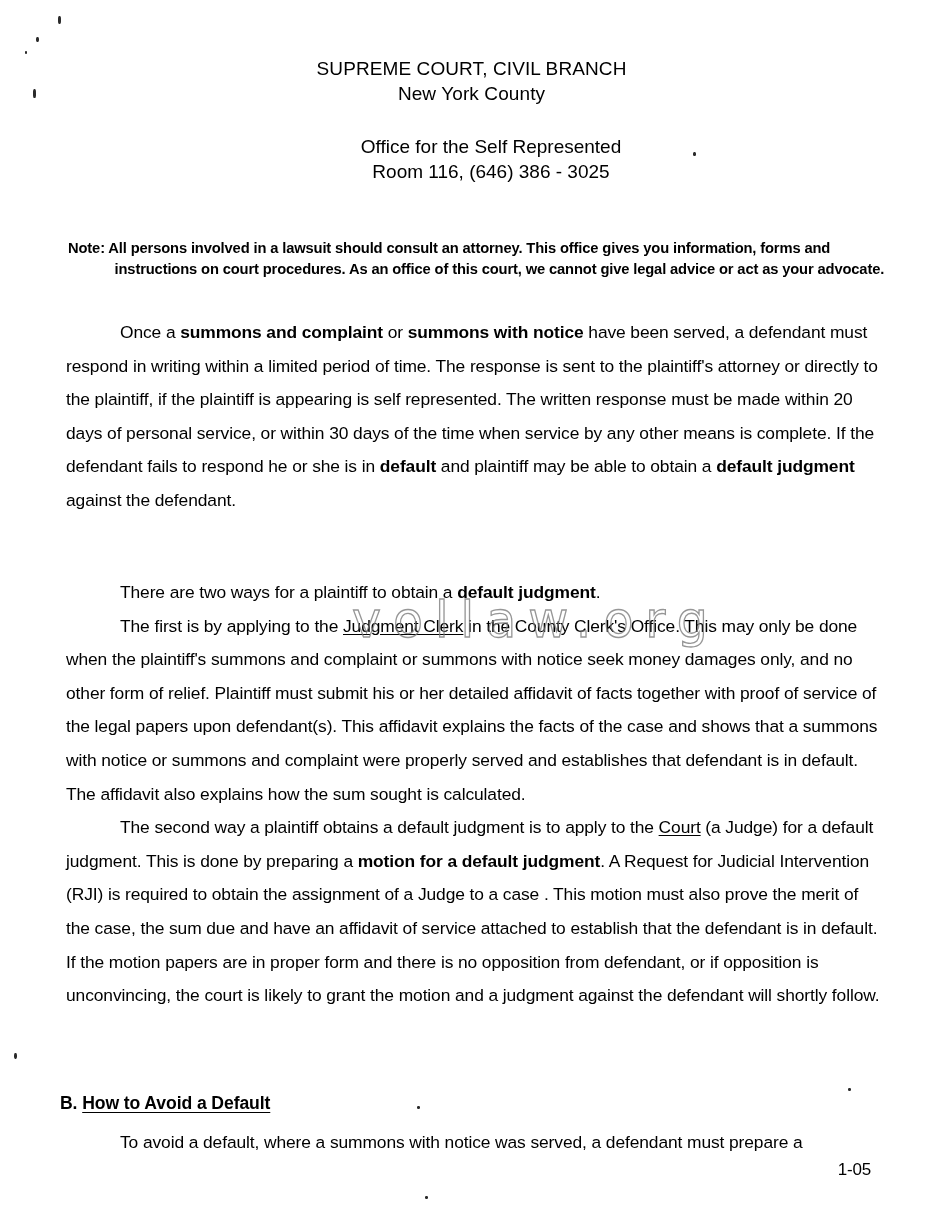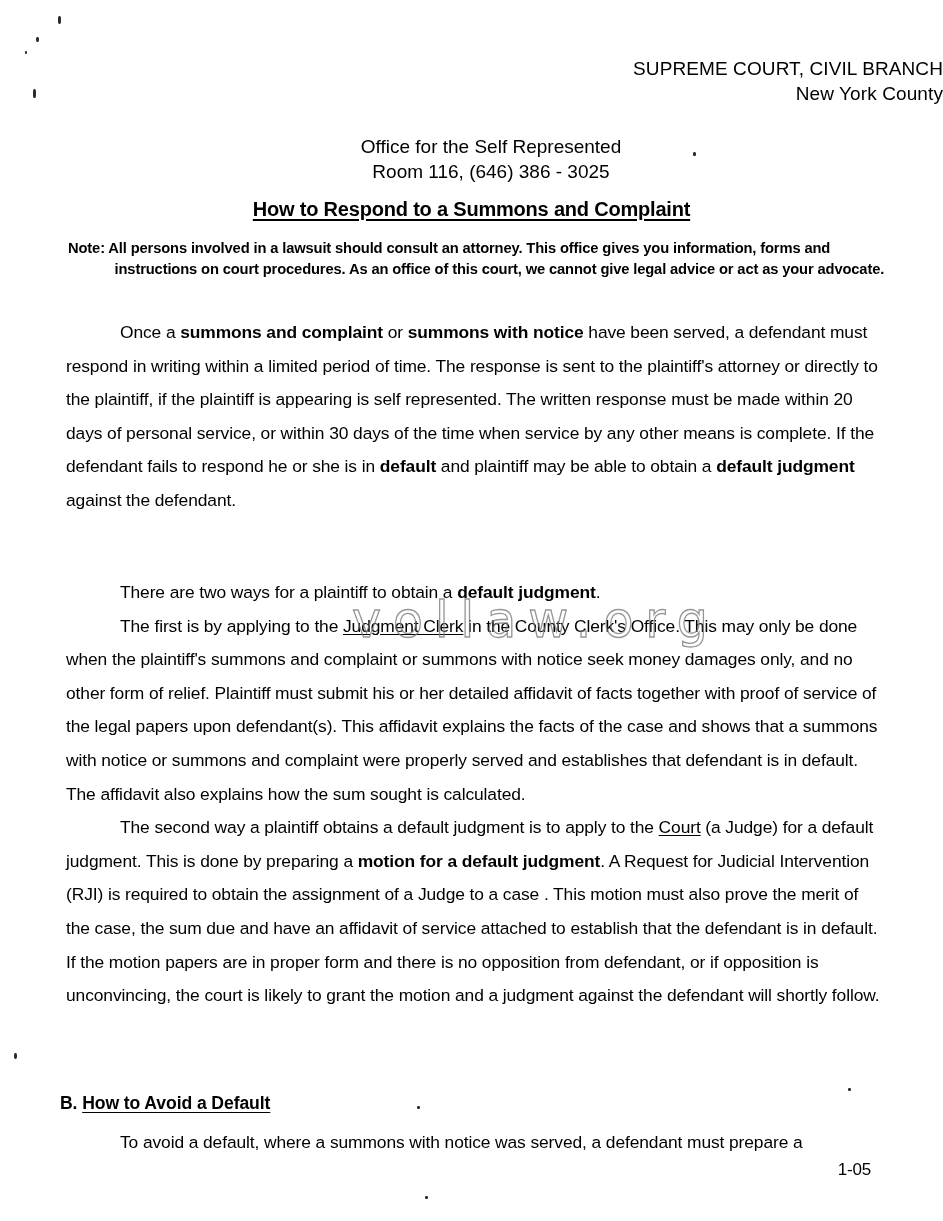--- a/index.html
+++ b/index.html
@@ -25,21 +25,21 @@
     background: #2a2a2a;
     border-radius: 40%;
   }
 
   
   .letterhead {
     position: absolute;
     left: 0;
     right: 0;
     top: 56px;
-    text-align: right;
+    text-align: center;
     font-size: 19px;
     line-height: 25px;
     letter-spacing: 0.1px;
   }
   .letterhead .ln { display: block; white-space: pre; }
   .office-block {
     position: absolute;
     left: 0;
     right: 0;
     top: 134px;
@@ -157,21 +157,20 @@
   <div class="letterhead">
     <span class="ln">SUPREME COURT, CIVIL BRANCH</span>
     <span class="ln">New York County</span>
   </div>
 
   <div class="office-block">
     <span class="ln">Office for the Self Represented</span>
     <span class="ln">Room 116, (646) 386 - 3025</span>
   </div>
 
-  <div class="doc-title">How to Respond to a Summons and Complaint</div>
 
   <div class="note">
     <span>Note:</span>
     <span>All persons involved in a lawsuit should consult an attorney. This office gives you information, forms and instructions on court procedures. As an office of this court, we cannot give legal advice or act as your advocate.</span>
   </div>
 
   <div class="body-area">
     <p class="para indent">
       <span>Once a </span><span class="b">summons and complaint</span><span> or </span><span class="b">summons with notice</span><span> have been served, a defendant must respond in writing within a limited period of time. The response is sent to the plaintiff's attorney or directly to the plaintiff, if the plaintiff is appearing is self represented. The written response must be made within 20 days of personal service, or within 30 days of the time when service by any other means is complete. If the defendant fails to respond he or she is in </span><span class="b">default</span><span> and plaintiff may be able to obtain a </span><span class="b">default judgment</span><span> against the defendant.</span>
     </p>

